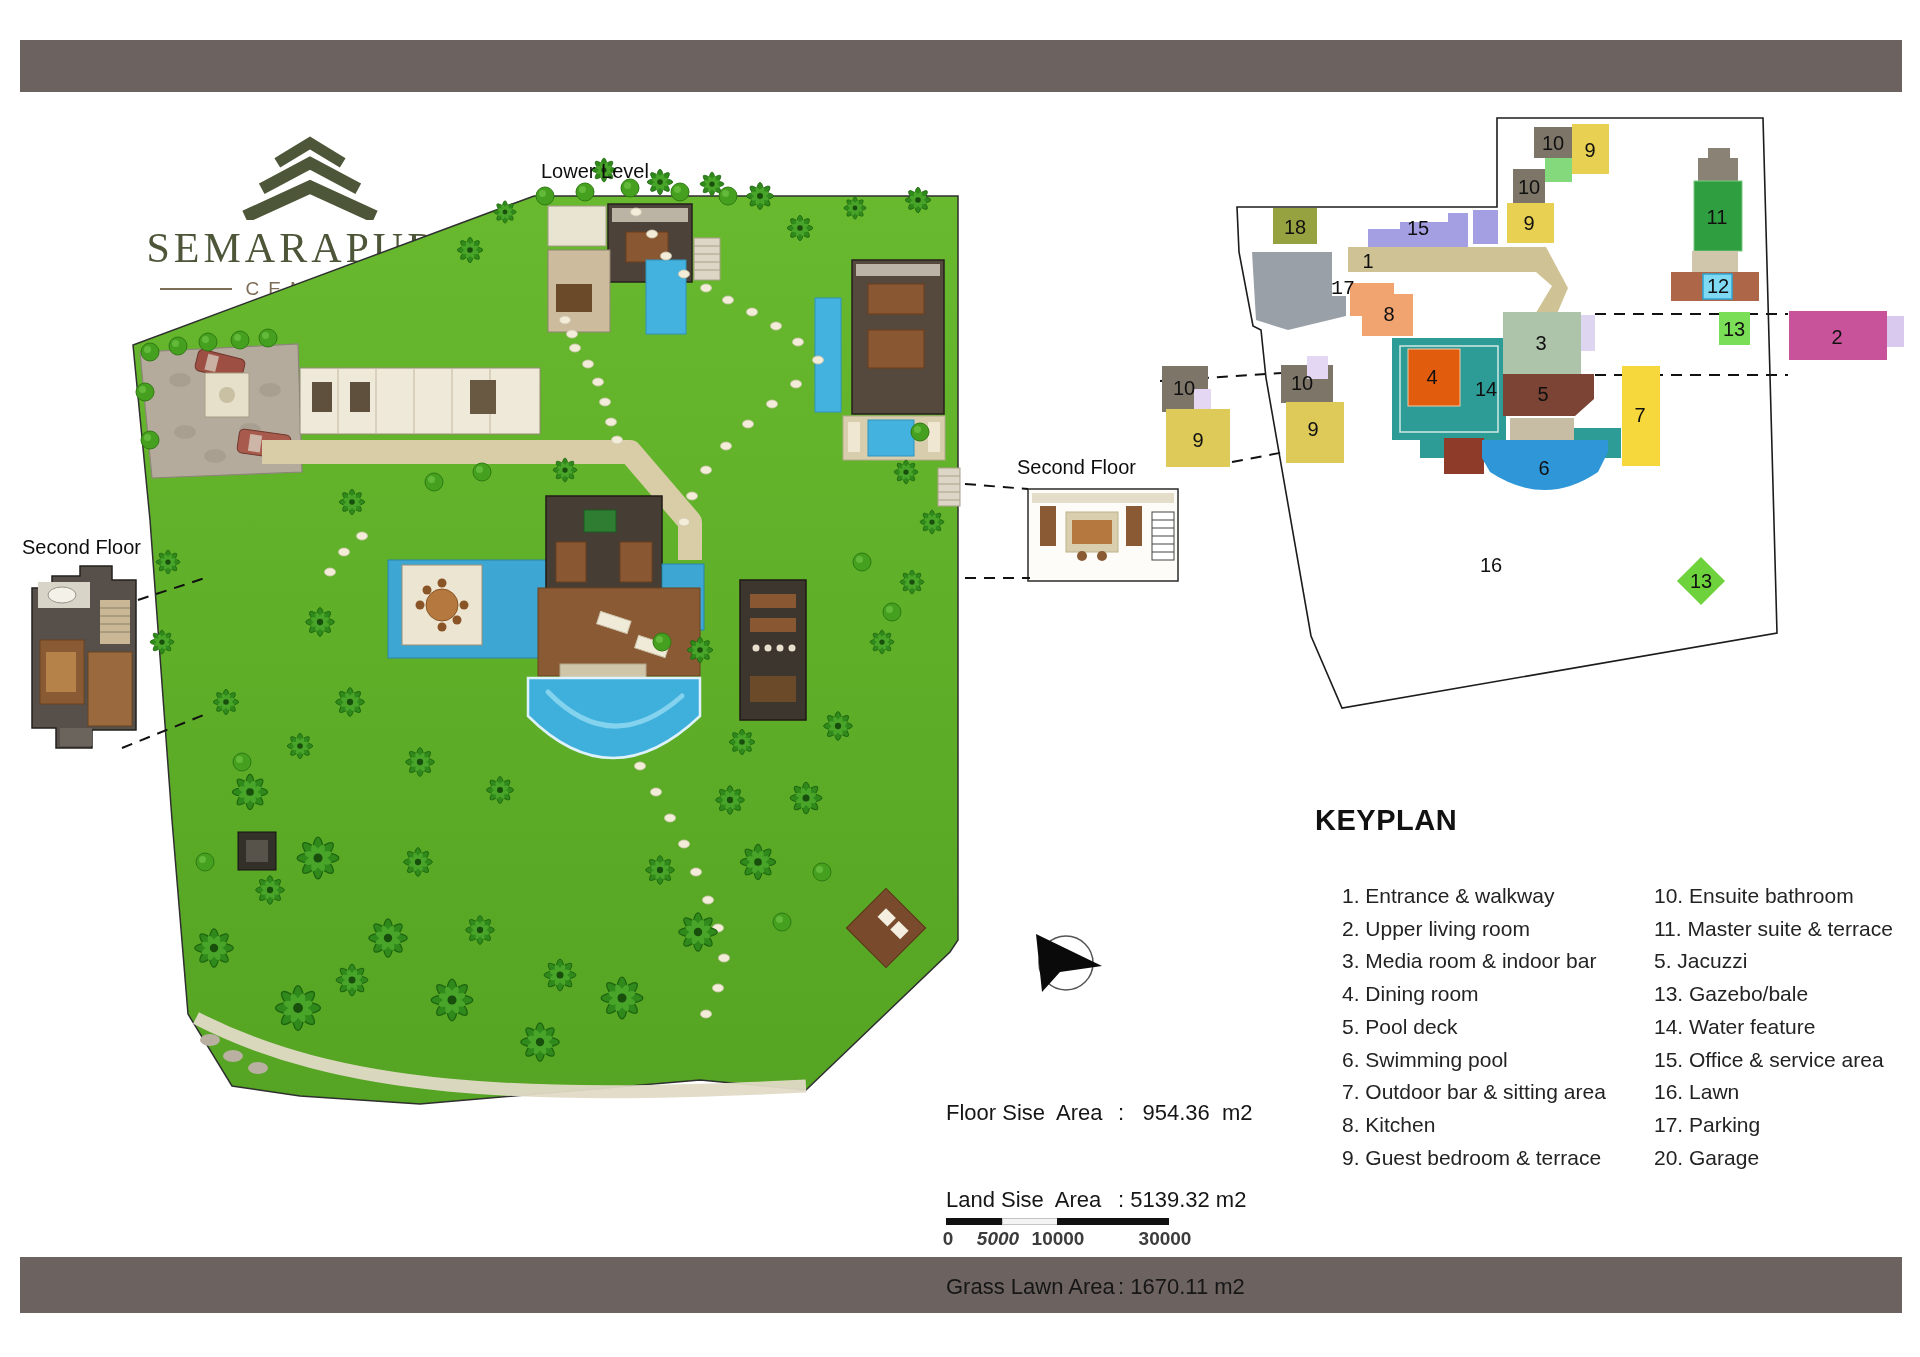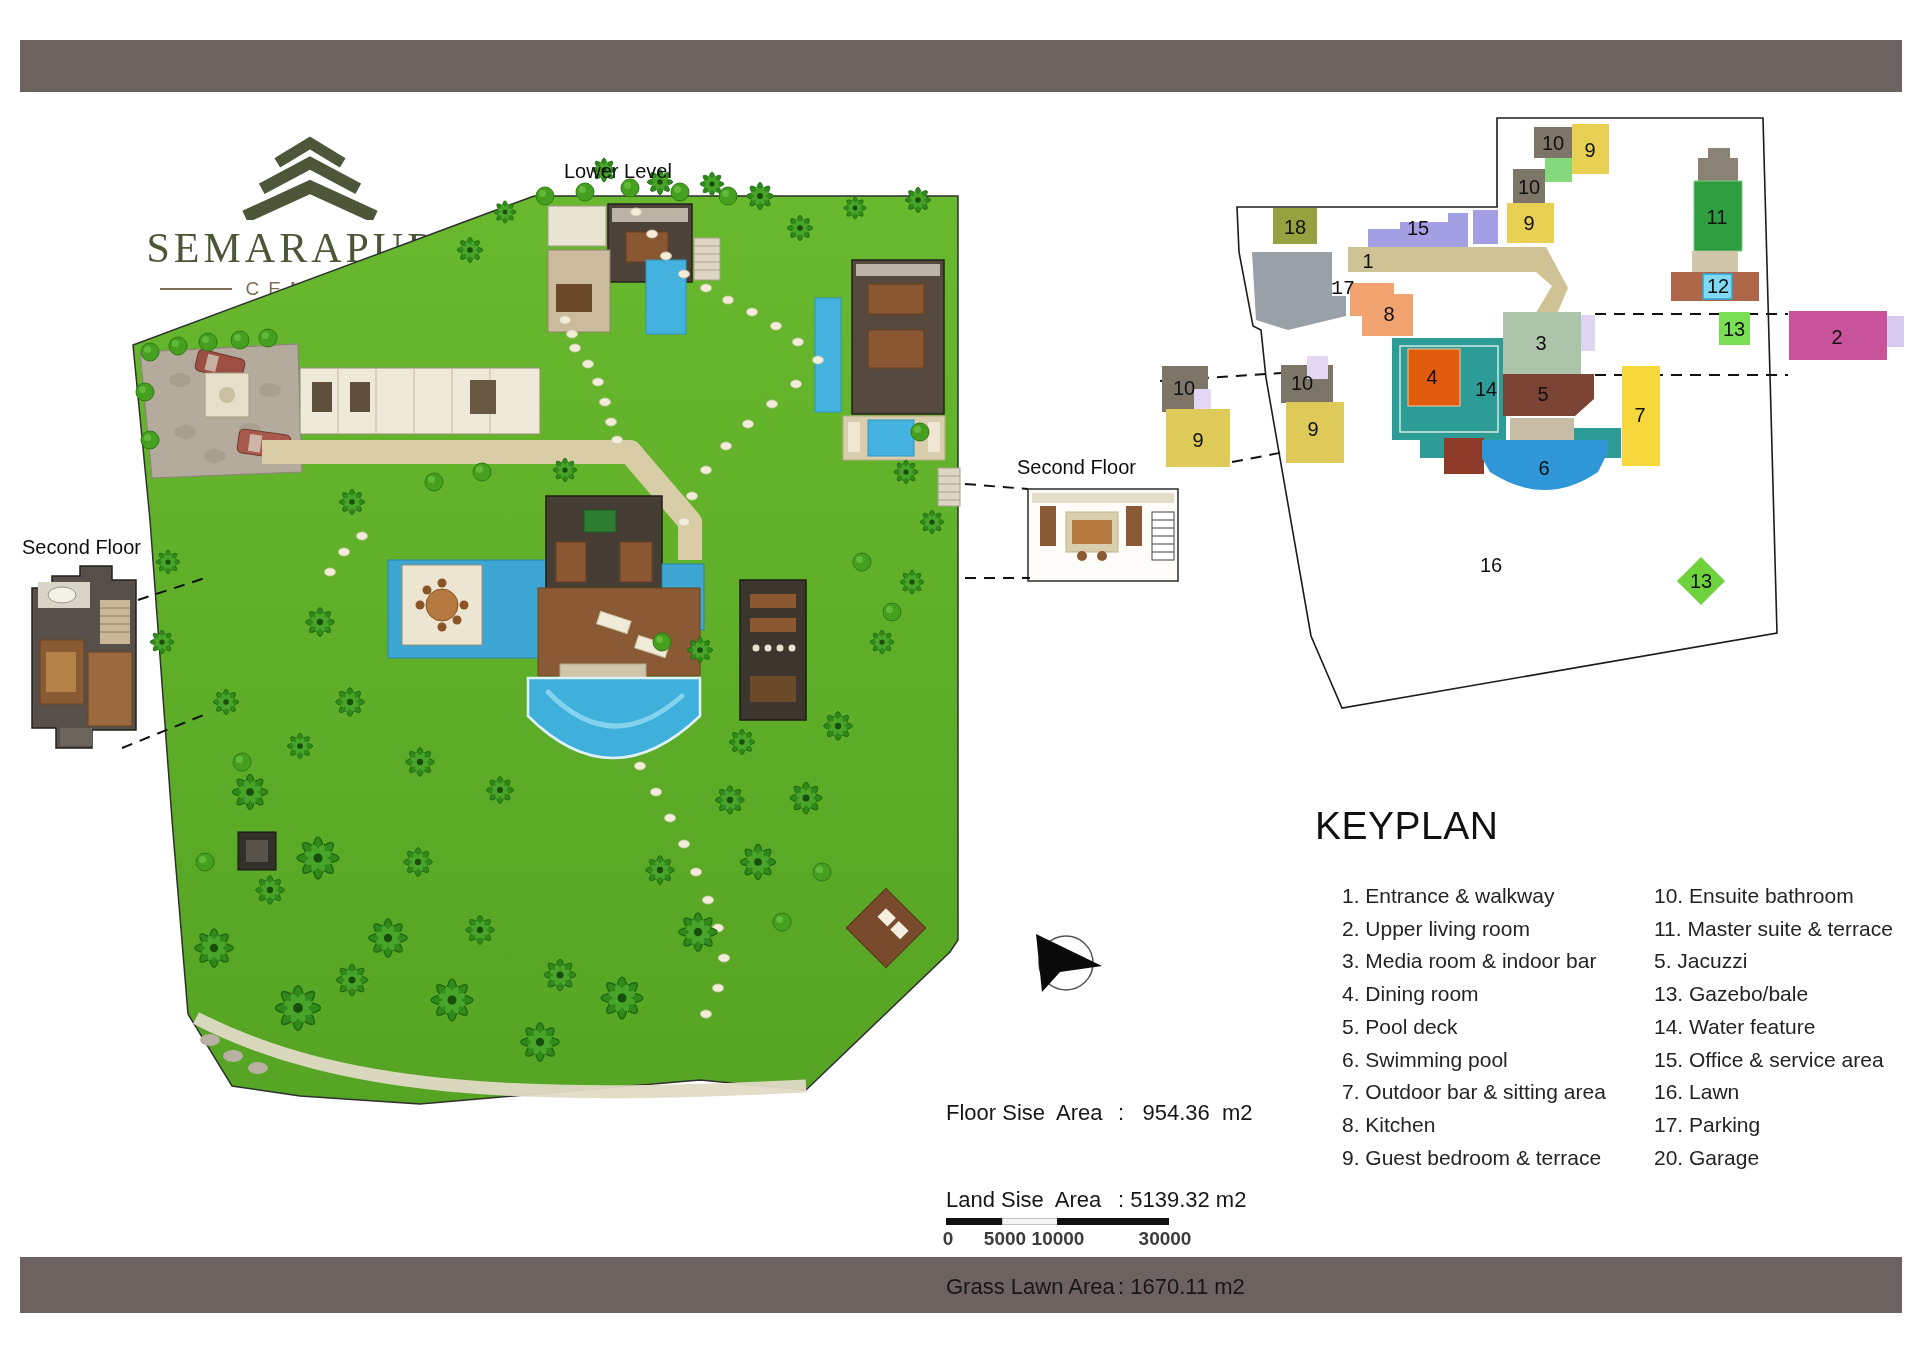--- a/index.html
+++ b/index.html
@@ -7,21 +7,21 @@
   .bar{position:absolute;left:20px;width:1882px;height:52px;background:#6c6260;}
   .top-bar{top:40px;}
   .bottom-bar{top:1257px;height:56px;}
   .plan-label{position:absolute;font-size:20px;color:#0d0d0d;white-space:nowrap;}
   .logo-wrap{position:absolute;left:130px;top:116px;width:360px;text-align:center;}
   .logo-name{font-family:"Liberation Serif",serif;font-size:42px;letter-spacing:4px;color:#4d5638;margin-top:4px;}
   .logo-sub{display:flex;align-items:center;justify-content:center;gap:14px;margin-top:6px;}
   .logo-sub .txt{font-size:19px;letter-spacing:9px;color:#7d6e57;font-family:"Liberation Sans",sans-serif;}
   .rule{display:inline-block;width:72px;height:2px;background:#7d6e57;}
   .kp-num{position:absolute;transform:translate(-50%,-50%);font-size:20px;color:#101010;white-space:nowrap;}
-  .kp-title{position:absolute;left:1315px;top:804px;font-size:39px;font-weight:normal;color:#111;letter-spacing:0.5px;}
+  .kp-title{position:absolute;left:1315px;top:804px;font-size:29px;font-weight:bold;color:#111;letter-spacing:0.5px;}
   .legend-col{position:absolute;top:880px;font-size:21px;color:#232323;line-height:32.7px;white-space:nowrap;margin-left:24px;}
   .legend-left{left:1318px;}
   .legend-right{left:1630px;}
   .stats{position:absolute;left:946px;top:1040px;font-size:22px;color:#161616;line-height:29px;white-space:pre;}
   .stat-label{display:inline-block;width:172px;}
   .scalebar{position:absolute;left:946px;top:1214px;width:240px;height:44px;}
   .sb-seg{position:absolute;top:4px;height:7px;}
   .sb-label{position:absolute;top:14px;transform:translateX(-50%);font-size:19px;font-weight:700;color:#3c3c3c;}
   svg{display:block;}
   .big-svg{position:absolute;left:0;top:0;}
@@ -430,21 +430,21 @@
 
     <rect x="1684" y="564" width="34" height="34" fill="#6dd23c" transform="rotate(45 1701 581)"></rect>
   </g>
 
   <g>
     <circle cx="1066" cy="963" r="27" fill="none" stroke="#555555" stroke-width="1.5"></circle>
     <polygon points="1036,934 1102,966 1060,972 1042,992" fill="#0a0a0a"></polygon>
   </g>
 </svg>
 
-<div class="plan-label" style="left:564px;top:160px;text-align:center;">Lower Level</div>
+<div class="plan-label" style="left:541px;top:160px;text-align:center;">Lower Level</div>
 <div class="plan-label" style="left:22px;top:536px;">Second Floor</div>
 <div class="plan-label" style="left:1017px;top:456px;">Second Floor</div>
 
 <div class="kp-num" style="left:1295px;top:227px;">18</div>
 <div class="kp-num" style="left:1343px;top:288px;font-family:Liberation Mono, monospace;">17</div>
 <div class="kp-num" style="left:1418px;top:228px;">15</div>
 <div class="kp-num" style="left:1368px;top:261px;">1</div>
 <div class="kp-num" style="left:1389px;top:314px;">8</div>
 <div class="kp-num" style="left:1553px;top:143px;">10</div>
 <div class="kp-num" style="left:1590px;top:150px;">9</div>
@@ -495,16 +495,16 @@
   <div><span class="stat-label">Floor Sise  Area</span><span>:   954.36  m2</span></div>
   <div><span class="stat-label">Land Sise  Area</span><span>: 5139.32 m2</span></div>
   <div><span class="stat-label">Grass Lawn Area</span><span>: 1670.11 m2</span></div>
 </div>
 
 <div class="scalebar">
   <div class="sb-seg" style="left:0;width:56px;background:#111;"></div>
   <div class="sb-seg" style="left:56px;width:55px;background:#f4f4f4;border:1px solid #c4c4c4;height:5px;"></div>
   <div class="sb-seg" style="left:111px;width:112px;background:#111;"></div>
   <span class="sb-label" style="left:2px;">0</span>
-  <span class="sb-label" style="left:59px;">5000</span>
+  <span class="sb-label" style="left:52px;font-style:italic;">5000</span>
   <span class="sb-label" style="left:112px;">10000</span>
   <span class="sb-label" style="left:219px;">30000</span>
 </div>
 
 </body></html>

